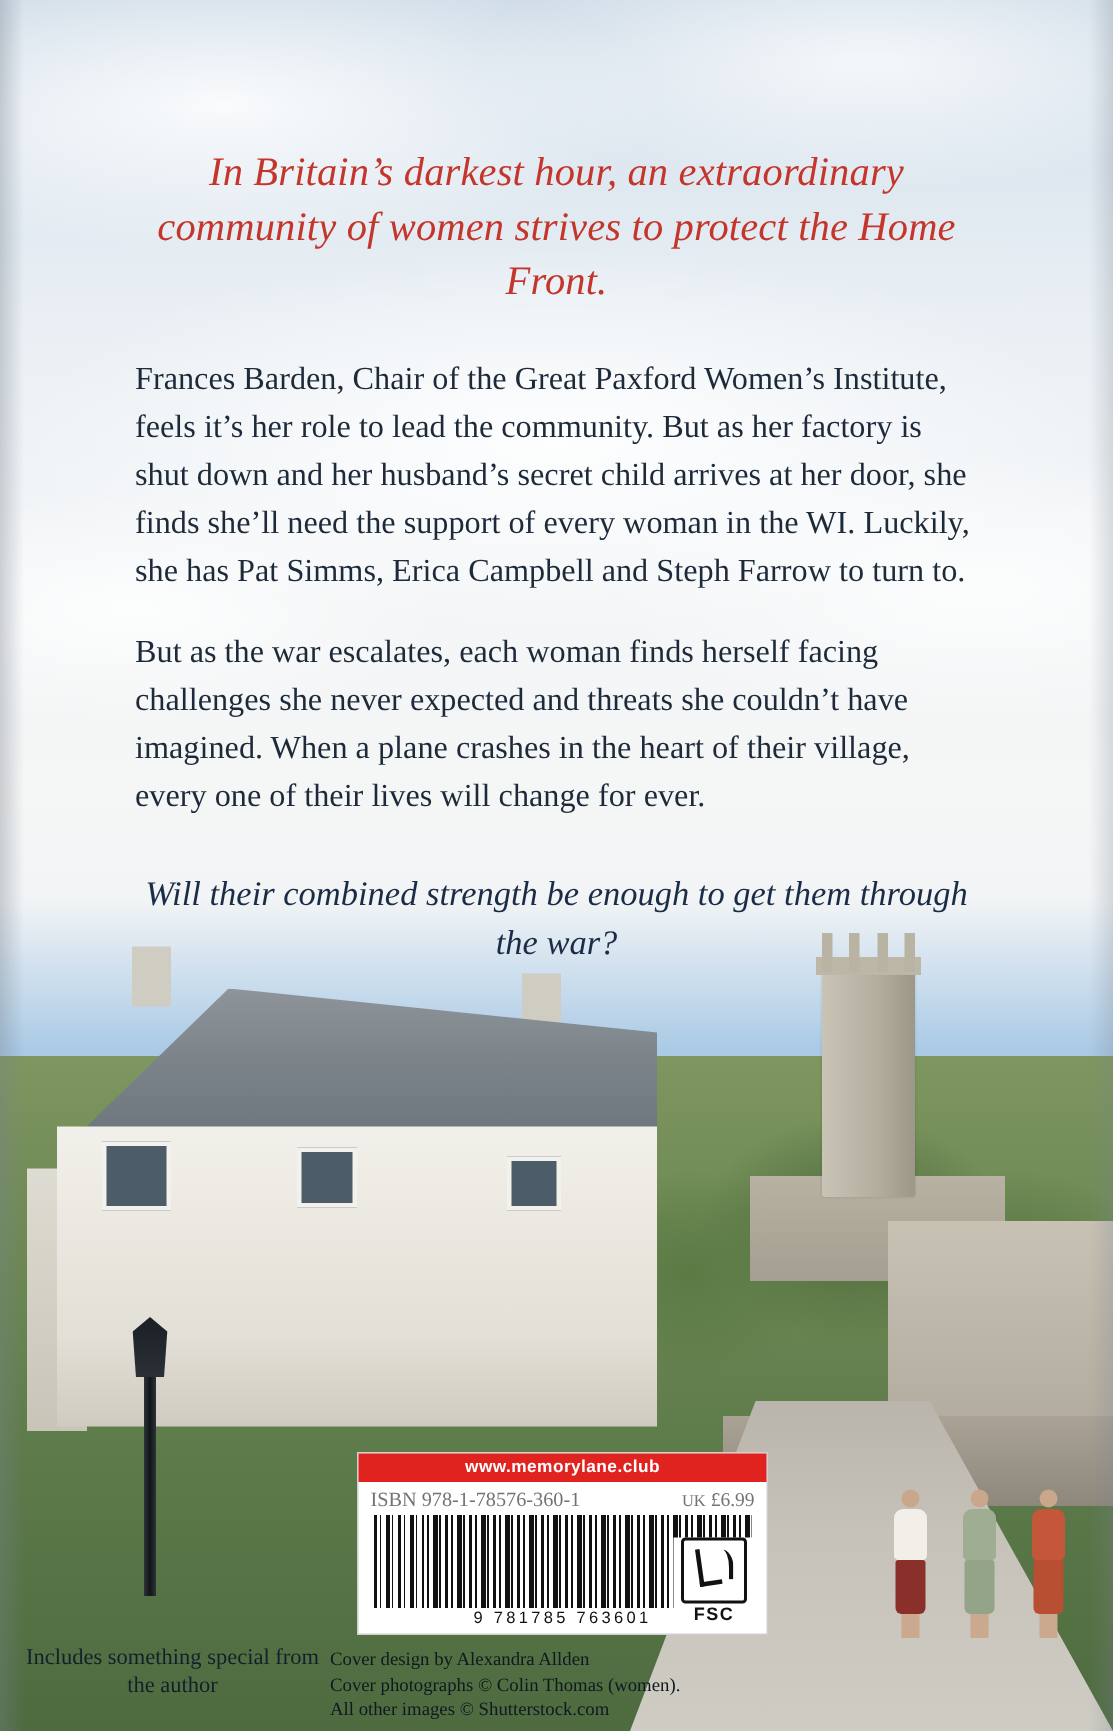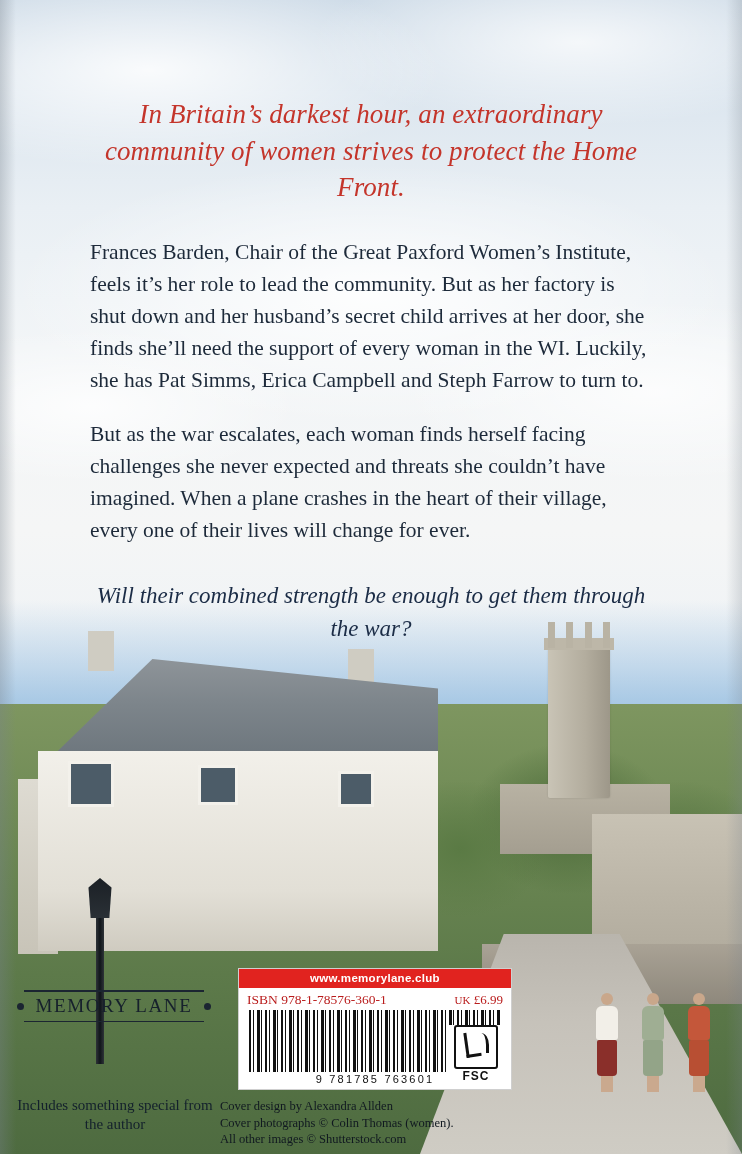--- a/index.html
+++ b/index.html
@@ -255,21 +255,21 @@
     letter-spacing: 0.3px;
     padding: 3px 0 4px;
   }
   .isbn-row {
     display: flex;
     justify-content: space-between;
     align-items: baseline;
     padding: 4px 8px 2px;
     font-family: "Liberation Serif", serif;
     font-size: 13.5px;
-    color: #b91c1c;
+    color: #737373;
   }
   .price { font-size: 13px; }
   .price .ccy { font-size: 11px; }
   .bars {
     height: 62px;
     margin: 0 10px;
     background-image: repeating-linear-gradient(to right,
       #111 0px, #111 2px, #fff 2px, #fff 4px,
       #111 4px, #111 5px, #fff 5px, #fff 8px,
       #111 8px, #111 11px, #fff 11px, #fff 12px,
@@ -466,27 +466,20 @@
       </span>
     </div>
     <div class="bars"></div>
     <div class="barcode-digits">9 781785 763601</div>
     <div class="fsc">
       <div class="fsc-mark"></div>
       <div class="fsc-label">FSC</div>
     </div>
   </div>
 
-  <div class="memory-lane">
-    <div class="ml-rule top"></div>
-    <div class="ml-rule bottom"></div>
-    <div class="ml-dot" style="left:-1px;"></div>
-    <div class="ml-dot" style="right:-1px;"></div>
-    <span>MEMORY LANE</span>
-  </div>
 
   <div class="includes">Includes something special from the author</div>
 
   <div class="credits">
     <div>Cover design by Alexandra Allden</div>
     <div>Cover photographs © Colin Thomas (women).</div>
     <div>All other images © Shutterstock.com</div>
   </div>
 
   <div class="edge-shadow"></div>

